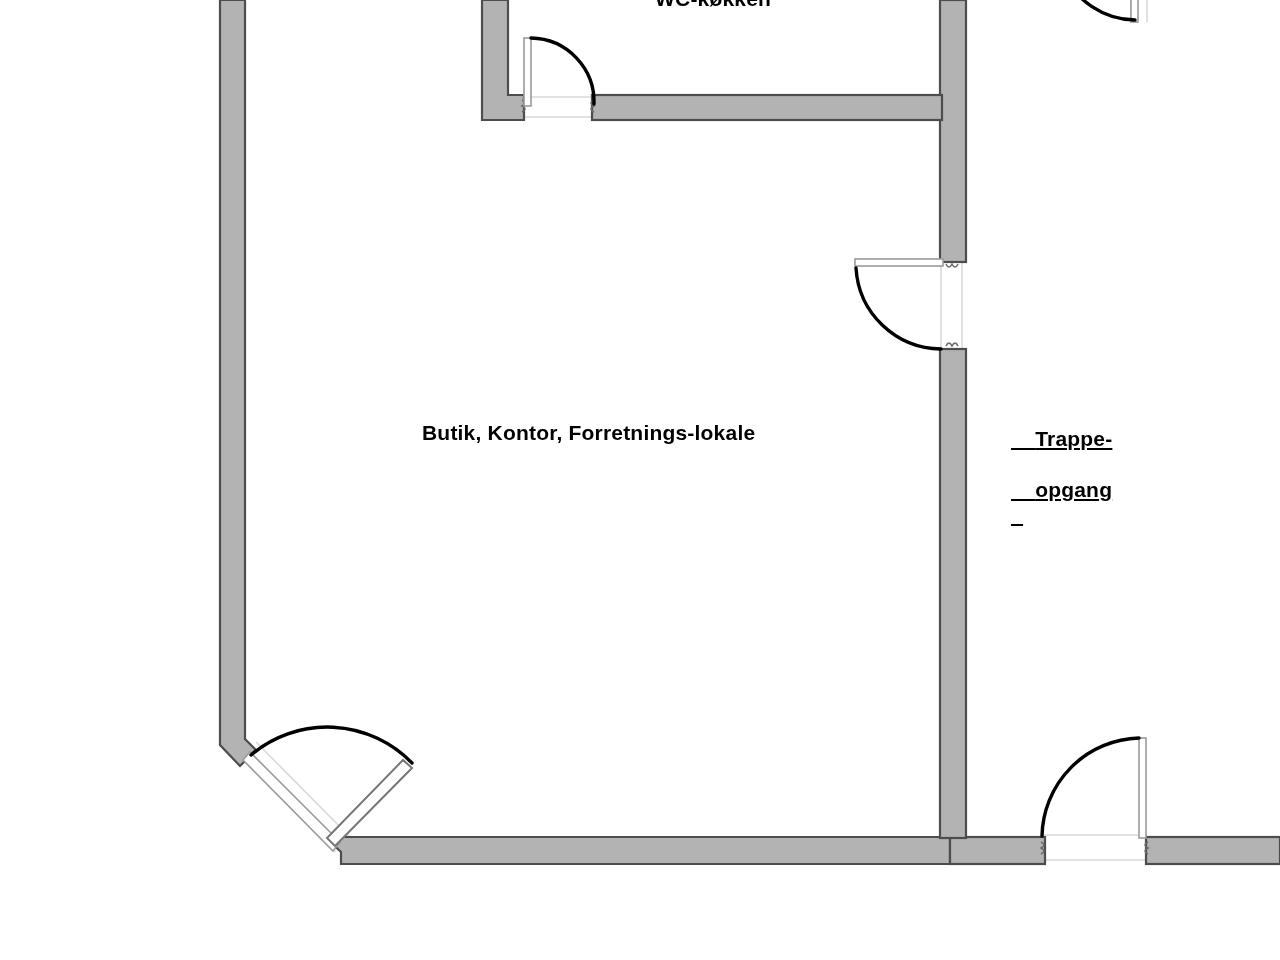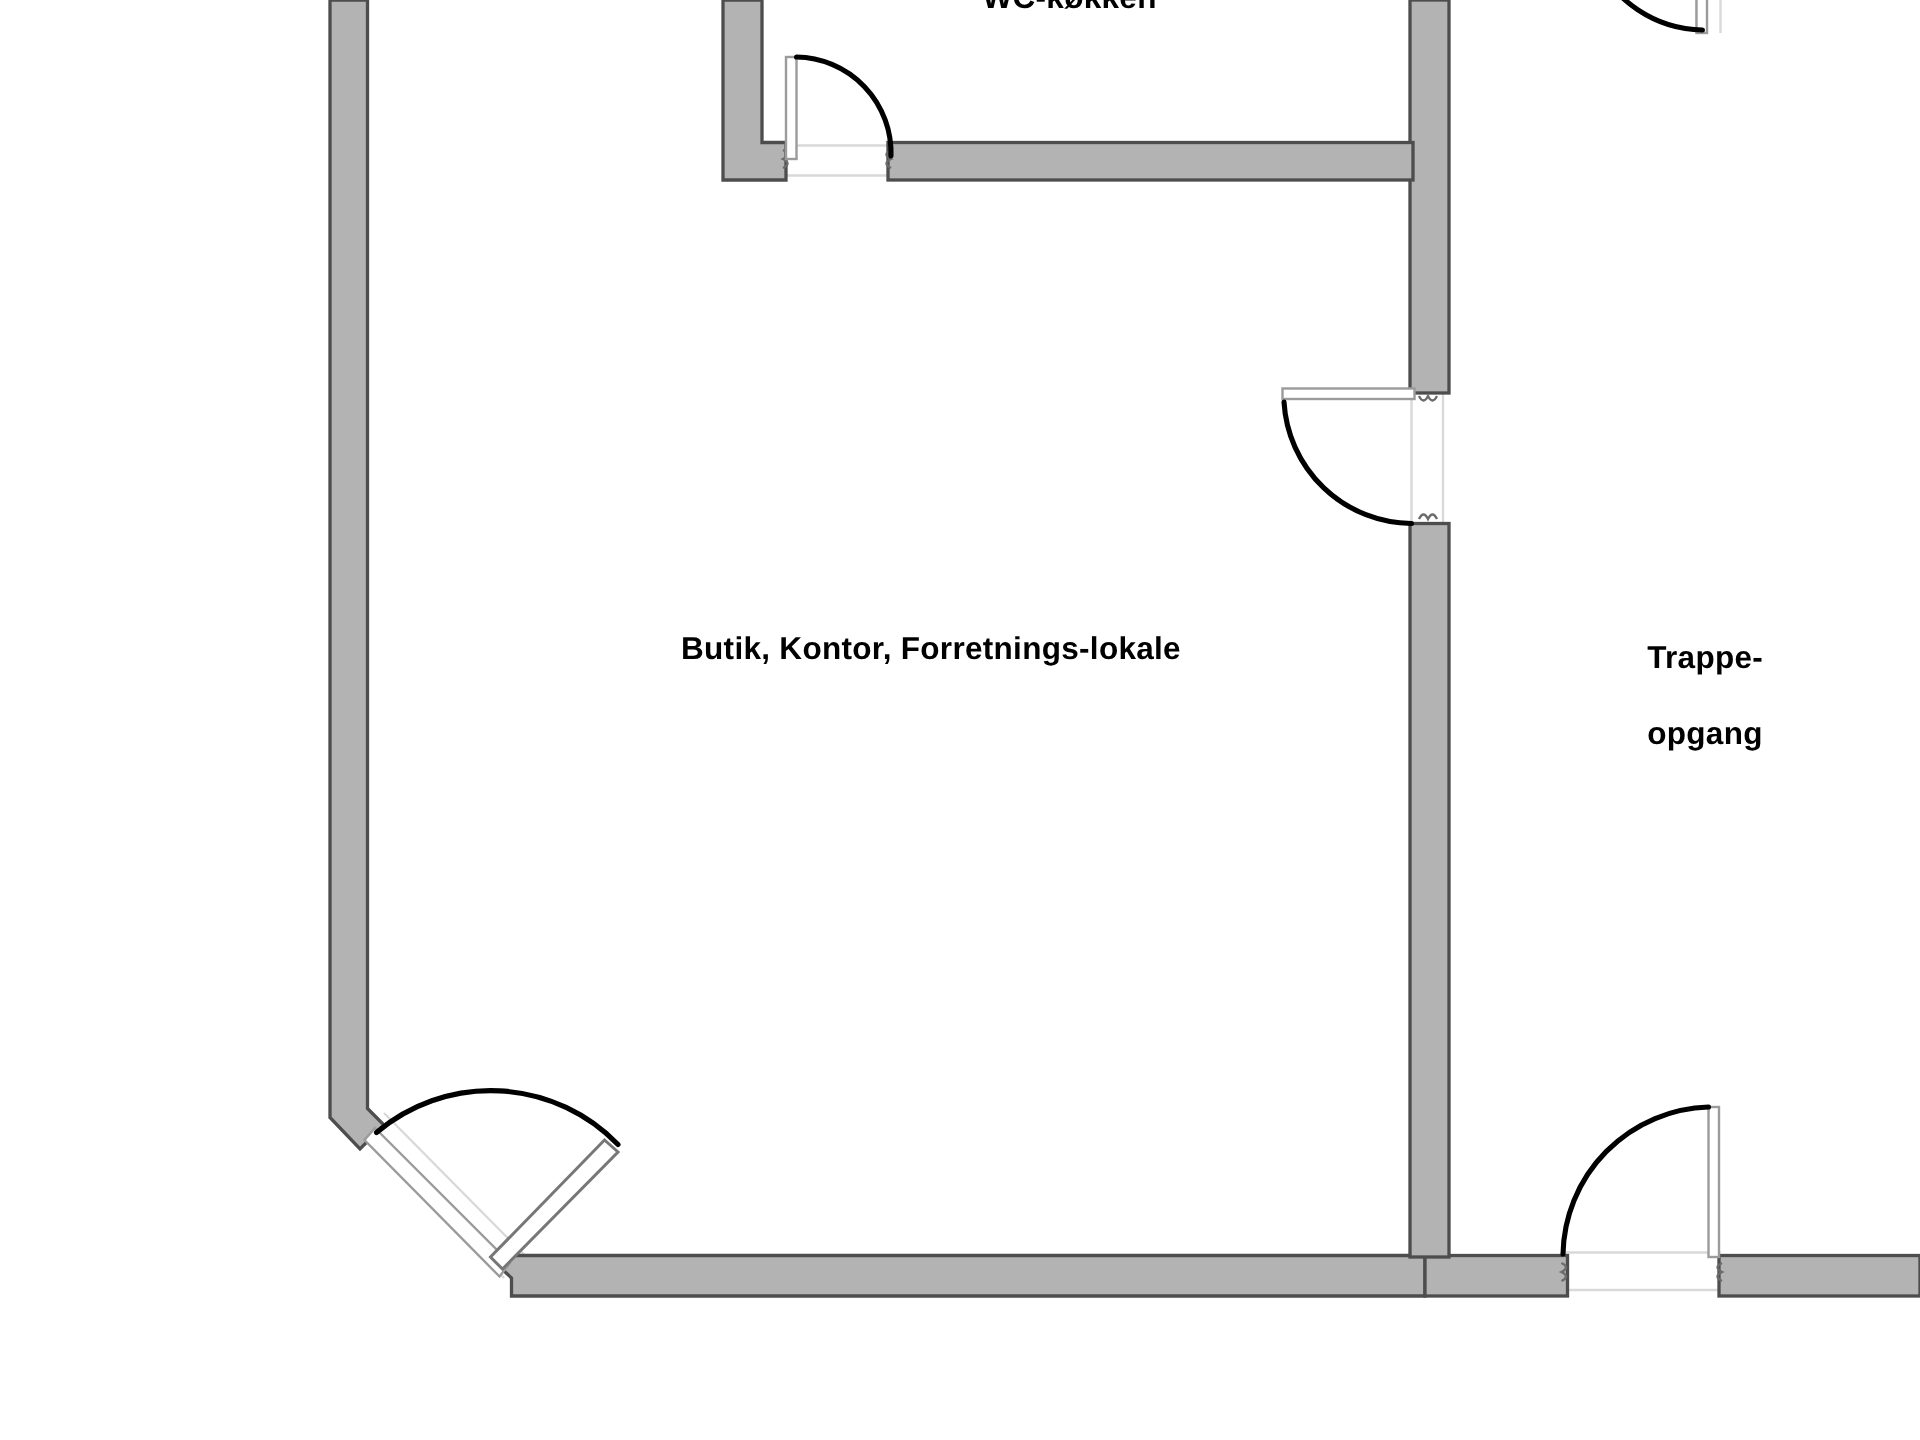--- a/index.html
+++ b/index.html
@@ -34,26 +34,26 @@
     font-weight: bold;
     letter-spacing: 0.2px;
     white-space: pre;
     line-height: 1.22;
     user-select: none;
   }
   #label-main {
     left: 422px;
     top: 420px;
     font-size: 21px;
-    margin-left: 32px;
   }
   #label-stair {
-    left: 1074px;
+    left: 1011px;
     top: 400px;
     font-size: 21px;
+    text-decoration: underline;
   }
   #label-top {
     left: 655px;
     top: -14px;
     font-size: 21px;
   }
 </style>
 </head>
 <body>
 

